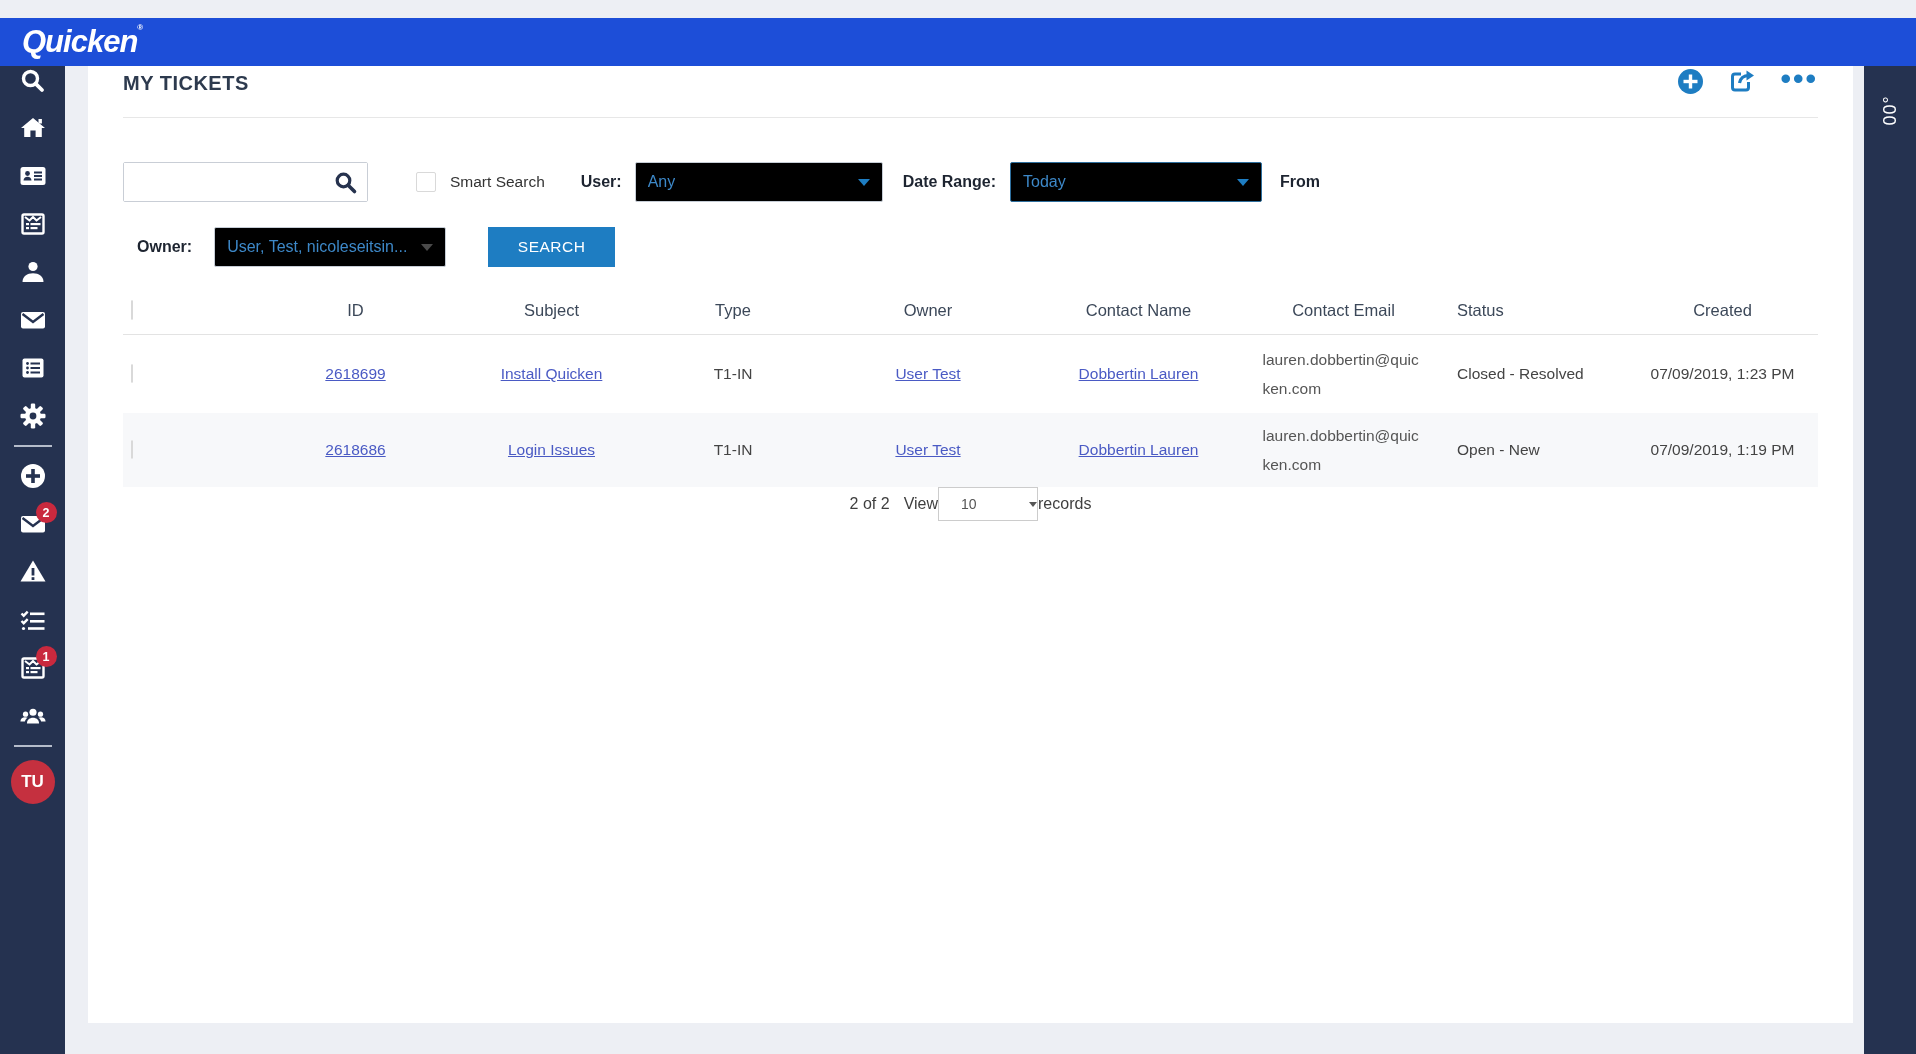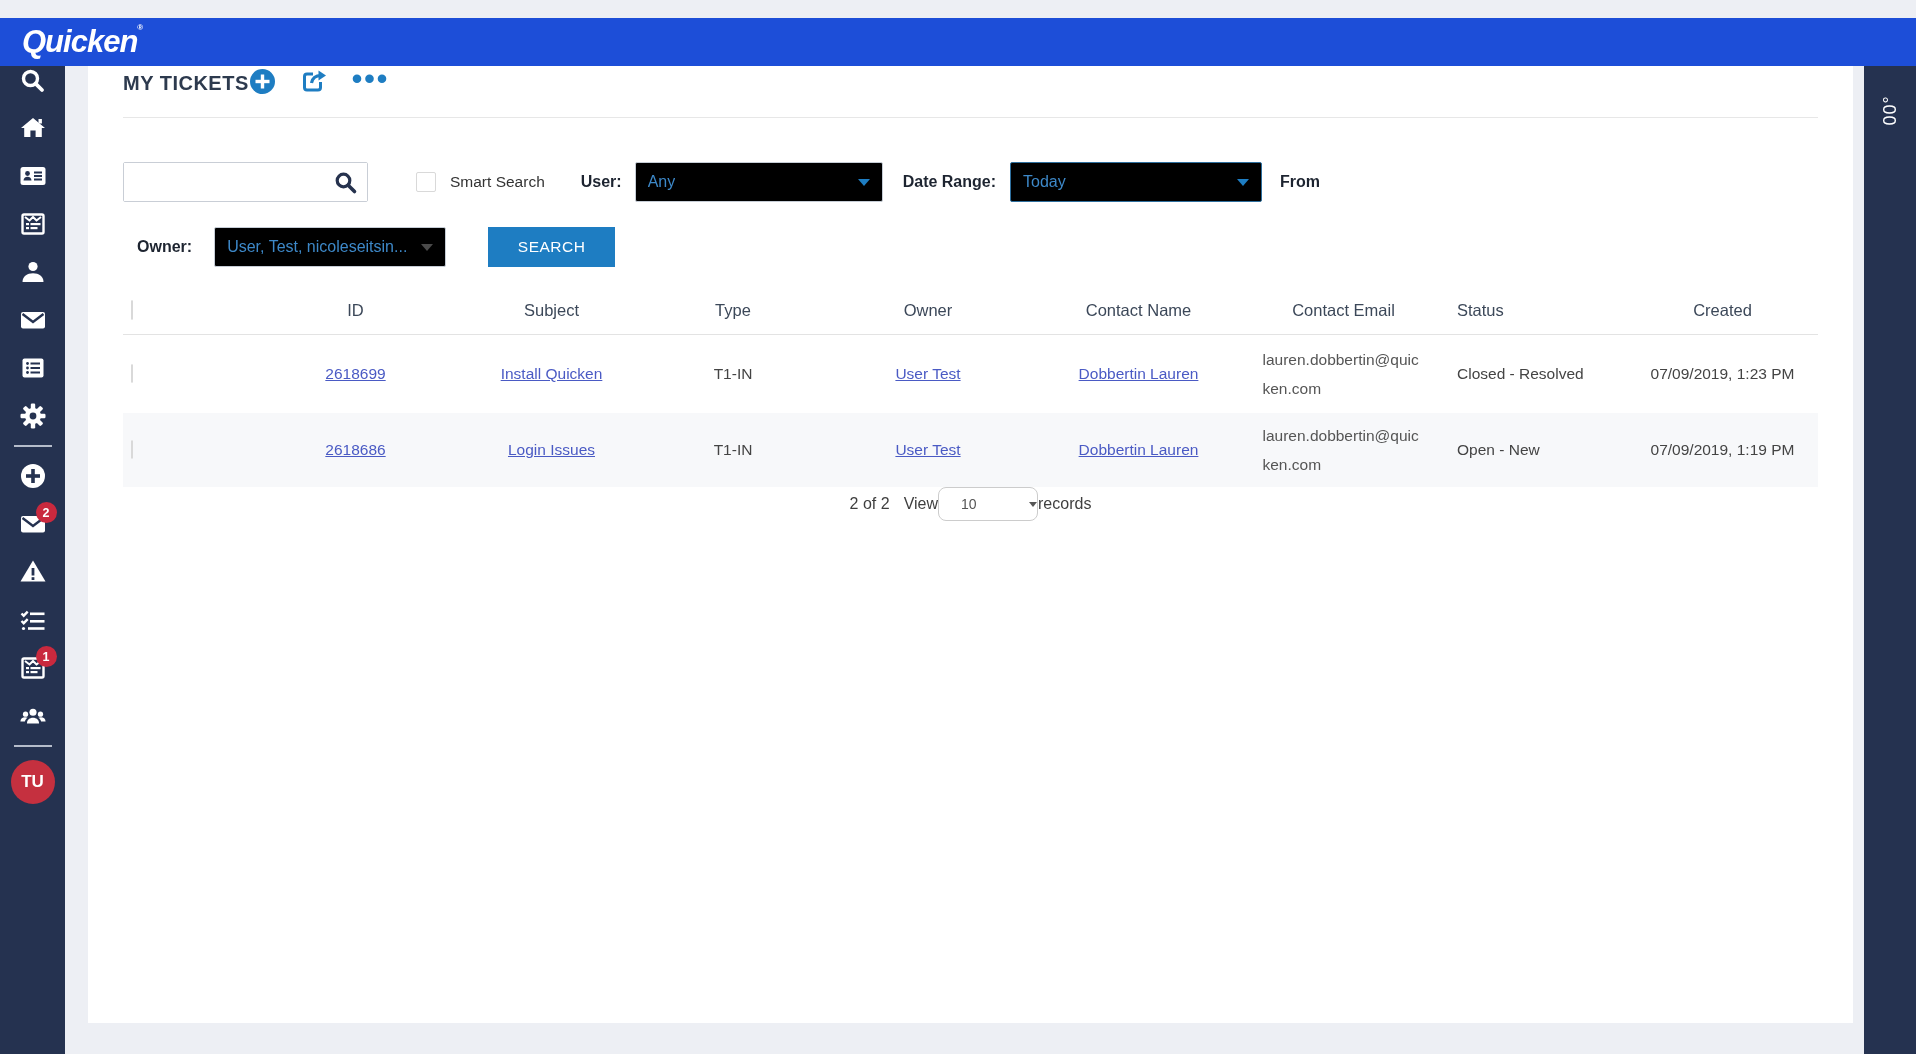--- a/index.html
+++ b/index.html
@@ -20,21 +20,21 @@
   .avatar { width:44px; height:44px; border-radius:50%; background:#c5303f; color:#fff; font-size:17px; font-weight:bold; display:flex; align-items:center; justify-content:center; margin-top:8px; cursor:pointer; }
 
   
   .rightstrip { position:absolute; right:0; top:48px; bottom:0; width:52px; background:#253250; }
   .rightstrip .rot { position:absolute; top:52px; left:0; width:52px; text-align:center; }
   .rightstrip .rot span { display:inline-block; transform:rotate(-90deg); color:#fff; font-size:18px; letter-spacing:1px; }
 
   
   .card { position:absolute; left:88px; right:63px; top:48px; bottom:31px; background:#fff; padding:0 35px; }
 
-  .title-row { display:flex; align-items:center; padding-top:20px; }
+  .title-row { display:flex; justify-content:space-between; align-items:center; padding-top:20px; }
   .page-title { font-size:20px; font-weight:bold; color:#2d3a4e; letter-spacing:.5px; }
   .toolbar { display:flex; align-items:center; gap:24px; }
   .tb-btn { cursor:pointer; display:flex; align-items:center; }
   .dots { color:#1e7dc2; font-size:30px; font-weight:bold; letter-spacing:2px; line-height:10px; padding-bottom:10px; }
   .title-divider { border-bottom:1px solid #e7e7e7; margin-top:18px; }
 
   
   .filter-row1 { display:flex; align-items:center; margin-top:44px; }
   .search-wrap { position:relative; width:245px; height:40px; border:1px solid #c9ced6; border-radius:2px; background:#fff; }
   .search-wrap input { width:100%; height:100%; border:none; outline:none; padding:0 42px 0 10px; font-size:15px; font-family:inherit; }
@@ -59,21 +59,21 @@
   .thead .c-check, .trow .c-check { text-align:left; padding-left:8px; }
   .thead .c-status, .trow .c-status { text-align:left; padding-left:14px; }
   .trow { min-height:78px; font-size:15.5px; color:#444; }
   .trow.alt { background:#f7f8fa; min-height:74px; }
   .tlink { color:#4a5ac4; text-decoration:underline; cursor:pointer; }
   .email-cell span { display:inline-block; max-width:162px; word-break:break-all; text-align:left; line-height:1.9; color:#555; }
 
   
   .pager { display:flex; align-items:center; justify-content:center; color:#3f3f3f; font-size:16px; }
   .pager .count { margin-right:14px; }
-  .view-select { width:100px; height:34px; border:1px solid #ccc; border-radius:8px; display:flex; align-items:center; justify-content:space-between; padding:0 0 0 22px; cursor:pointer; background:#fff; }
+  .view-select { width:100px; height:34px; border:1px solid #ccc; border-radius:0; display:flex; align-items:center; justify-content:space-between; padding:0 0 0 22px; cursor:pointer; background:#fff; }
   .view-select .val { font-size:14px; color:#555; }
 </style>
 </head>
 <body>
 
 <div class="topbar">
   <div class="logo"><span>Quicken</span><sup>®</sup></div>
 </div>
 
 <div class="sidebar">

